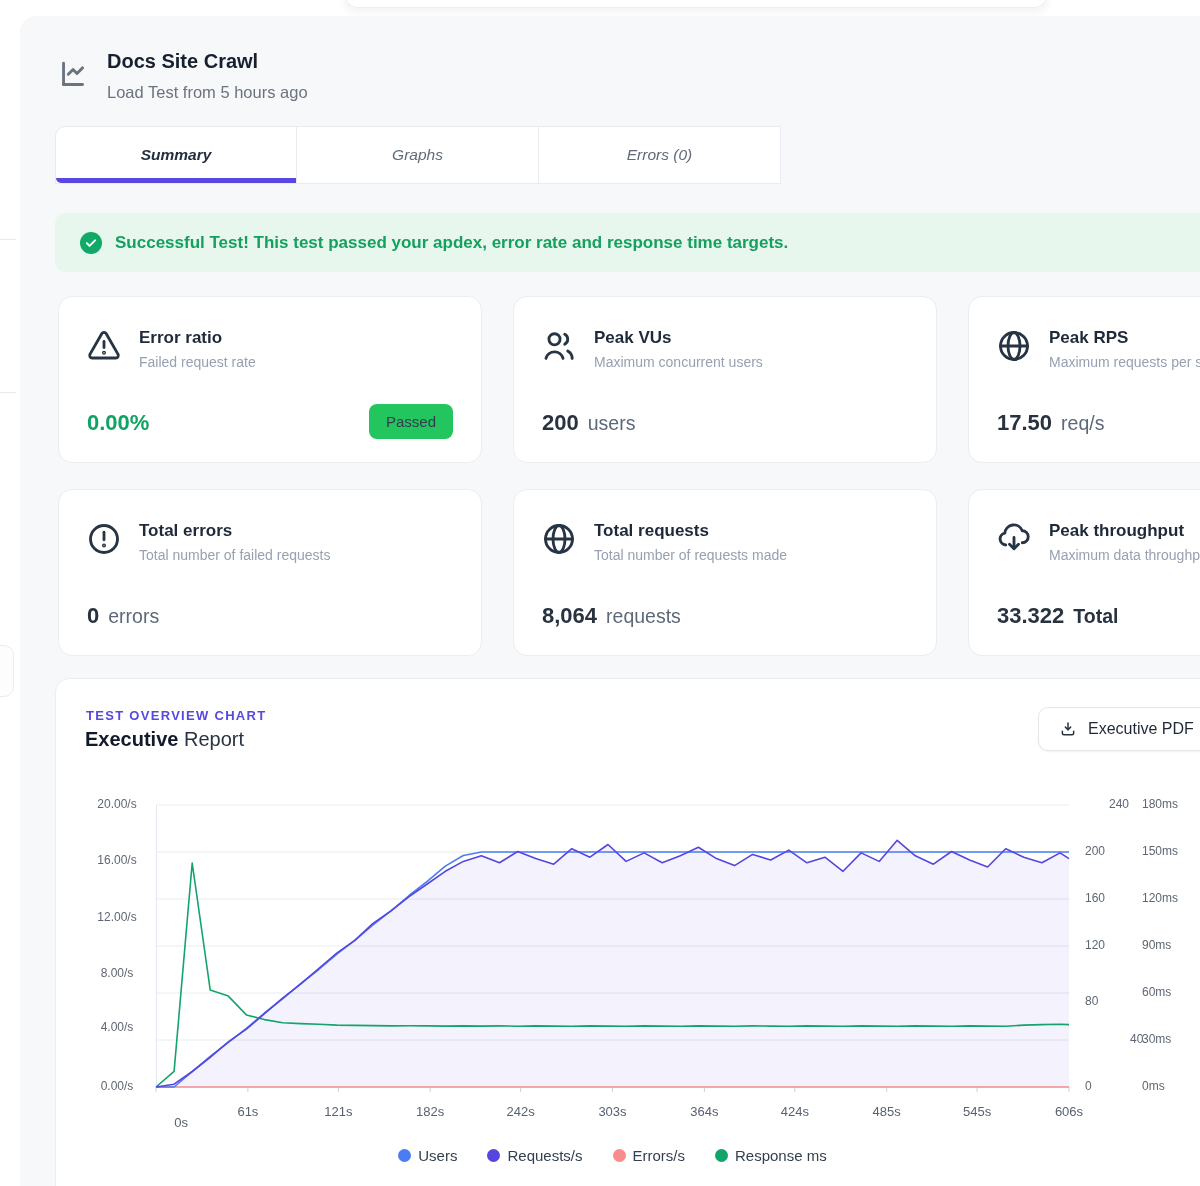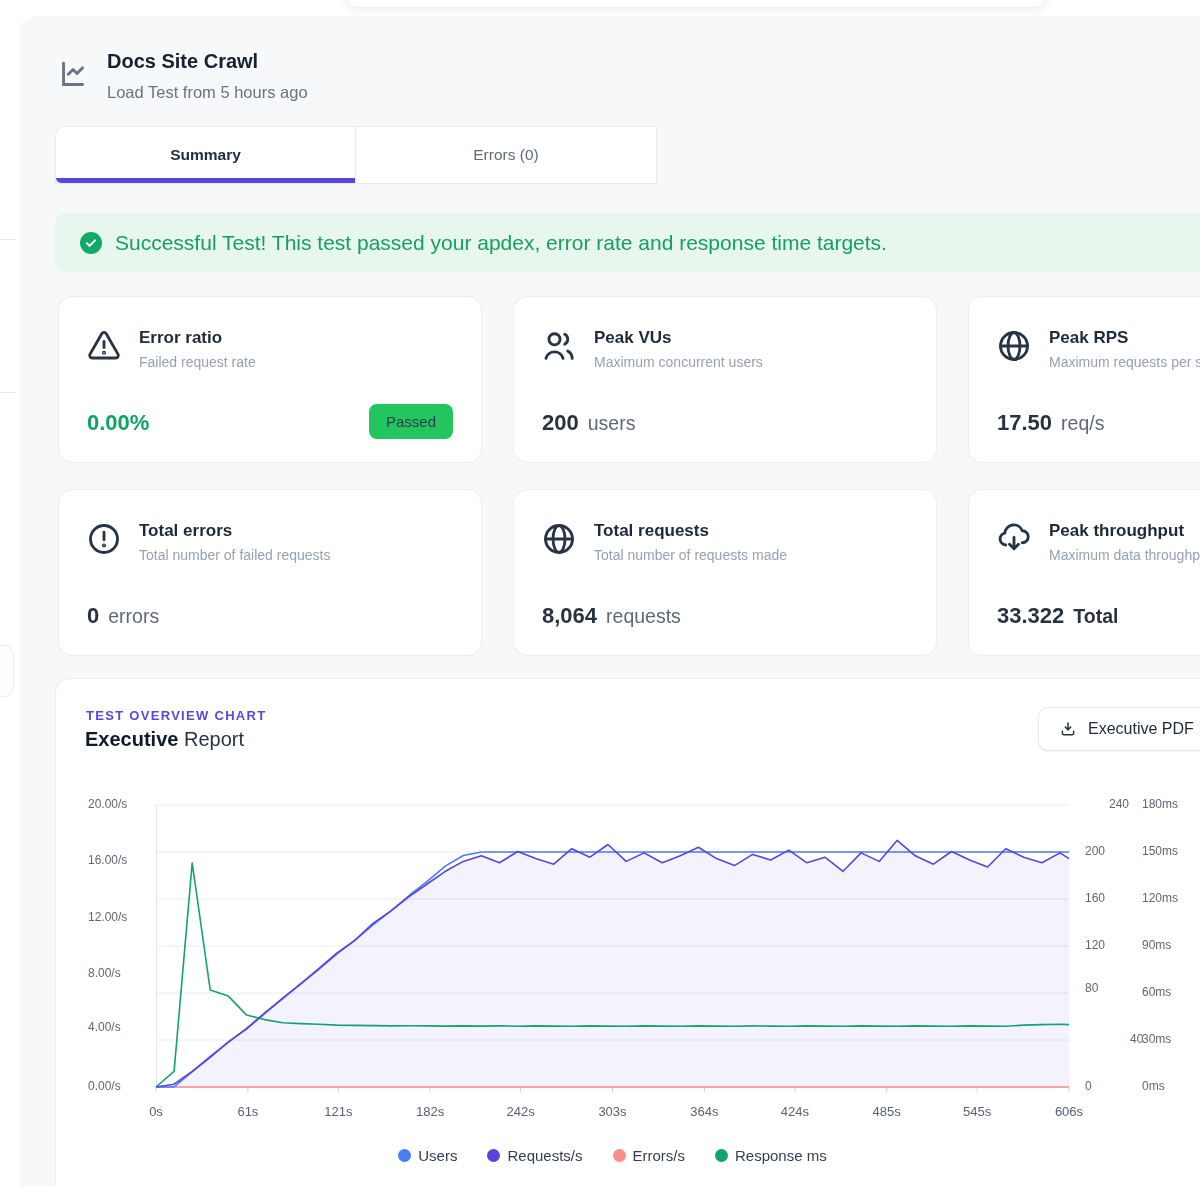--- a/index.html
+++ b/index.html
@@ -21,35 +21,35 @@
     background:#f7f8fa; border-radius:16px; }
 
   
   .hdr-icon { position:absolute; left:58px; top:56px; width:38px; height:38px; }
   .page-title { position:absolute; left:107px; top:50px; font-size:20px; font-weight:700; color:#16202e; }
   .page-subtitle { position:absolute; left:107px; top:83px; font-size:16.5px; color:#6b7280; }
 
   
   .tabs { position:absolute; left:55px; top:126px; width:1290px; height:58px; display:flex;
     border-radius:10px 10px 0 0; }
-  .tab { position:relative; width:301px; height:58px; background:#ffffff;
+  .tab { position:relative; width:242px; height:58px; background:#ffffff;
     border:1px solid #e8ebef; border-left:none; display:flex; align-items:center; justify-content:center;
-    font-size:15.5px; color:#5f6b7a; cursor:pointer; }
+    font-size:15.5px; color:#5f6b7a; cursor:pointer;font-style:italic; }
   .tab:first-child { border-left:1px solid #e8ebef; border-radius:10px 0 0 0; }
   .tab.active { color:#222f3f; font-weight:700; }
   .tab.active .tab-underline { position:absolute; left:0; right:0; bottom:0; height:5px;
     background:#5848e0; border-radius:0 0 0 6px; }
 
   
   .banner { position:absolute; left:55px; top:213px; width:1345px; height:59px;
     background:#e7f7ee; border-radius:10px; display:flex; align-items:center; gap:13px;
     padding-left:25px; }
   .banner-icon { width:22px; height:22px; border-radius:50%; background:#10a968; flex:0 0 auto;
     display:flex; align-items:center; justify-content:center; }
-  .banner-text { font-size:21px; font-weight:400; color:#16a05f; }
+  .banner-text { font-size:17px; font-weight:700; color:#16a05f; }
 
   
   .card { position:absolute; width:424px; height:167px; background:#fff;
     border:1px solid #eaedf1; border-radius:14px; }
   .card .c-icon { position:absolute; left:27px; top:31px; width:36px; height:36px; color:#273444; }
   .card .c-title { position:absolute; left:80px; top:31px; font-size:17px; font-weight:700; color:#1e2939; }
   .card .c-sub { position:absolute; left:80px; top:57px; font-size:14px; color:#97a1b1; }
   .card .c-value-row { position:absolute; left:28px; bottom:26px; display:flex; align-items:baseline; gap:9px; }
   .card .c-value { font-size:22px; font-weight:700; color:#29323f; }
   .card .c-value.green { color:#0fa463; }
@@ -67,21 +67,21 @@
   .chart-title b { color:#111a2b; }
   .pdf-btn { position:absolute; left:982px; top:28px; height:44px; width:200px;
     background:#fff; border:1px solid #e3e7ec; border-radius:10px;
     box-shadow:0 1px 2px rgba(16,24,40,.05); display:flex; align-items:center; gap:11px;
     padding-left:20px; font-size:16px; font-weight:500; color:#1f2937; cursor:pointer; }
 
   
   .chart-area { position:absolute; left:100px; top:126px; width:913px; height:282px; }
   .chart-area svg { position:absolute; left:0; top:0; overflow:visible; }
   .ax-label { position:absolute; font-size:12px; color:#5d6673; white-space:nowrap; }
-  .ax-left { width:58px; text-align:left; }
+  .ax-left { width:58px; text-align:center; }
   .x-label { position:absolute; width:64px; text-align:center; font-size:13px; color:#58616f; }
   .legend { position:absolute; left:0; top:342px; width:913px; display:flex;
     justify-content:center; gap:30px; }
   .legend-item { display:flex; align-items:center; gap:7px; font-size:15px; color:#333f4e; cursor:pointer; }
   .legend-dot { width:13px; height:13px; border-radius:50%; }
 </style>
 </head>
 <body>
 
 <div class="float-bar"></div>
@@ -99,20 +99,23 @@
     <path d="M6.5 11.5l3-3 2.5 2.5 3.5-3.5"></path>
   </svg>
 </div>
 <div class="page-title">Docs Site Crawl</div>
 <div class="page-subtitle">Load Test from 5 hours ago</div>
 
 <div class="tabs">
   <div class="tab active">
     <span>Summary</span>
     <div class="tab-underline"></div>
+  </div>
+  <div class="tab">
+    <span>Graphs</span>
   </div>
   <div class="tab">
     <span>Errors (0)</span>
   </div>
 </div>
 
 <div class="banner">
   <div class="banner-icon">
     <svg viewBox="0 0 24 24" width="14" height="14" fill="none" stroke="#ffffff" stroke-width="3.4" stroke-linecap="round" stroke-linejoin="round">
         <path d="M5 12.5l4.5 4.5L19 7.5"></path>
@@ -262,31 +265,31 @@
       <div class="ax-label ax-left" style="left: -68px; top: -8px;">20.00/s</div>
       <div class="ax-label ax-left" style="left: -68px; top: 48.4px;">16.00/s</div>
       <div class="ax-label ax-left" style="left: -68px; top: 104.8px;">12.00/s</div>
       <div class="ax-label ax-left" style="left: -68px; top: 161.2px;">8.00/s</div>
       <div class="ax-label ax-left" style="left: -68px; top: 215px;">4.00/s</div>
       <div class="ax-label ax-left" style="left: -68px; top: 274px;">0.00/s</div>
       <div class="ax-label " style="left: 929px; top: -8px; margin-left: 24px;">240</div>
       <div class="ax-label " style="left: 929px; top: 39px;">200</div>
       <div class="ax-label " style="left: 929px; top: 86px;">160</div>
       <div class="ax-label " style="left: 929px; top: 133px;">120</div>
-      <div class="ax-label " style="left: 929px; top: 176px;">80</div>
+      <div class="ax-label " style="left: 929px; top: 189px;">80</div>
       <div class="ax-label " style="left: 974px; top: 227px;">40</div>
       <div class="ax-label " style="left: 929px; top: 274px;">0</div>
       <div class="ax-label " style="left: 986px; top: -8px;">180ms</div>
       <div class="ax-label " style="left: 986px; top: 39px;">150ms</div>
       <div class="ax-label " style="left: 986px; top: 86px;">120ms</div>
       <div class="ax-label " style="left: 986px; top: 133px;">90ms</div>
       <div class="ax-label " style="left: 986px; top: 180px;">60ms</div>
       <div class="ax-label " style="left: 986px; top: 227px;">30ms</div>
       <div class="ax-label " style="left: 986px; top: 274px;">0ms</div>
-      <div class="x-label" style="left: -32px; top: 299px;">0s</div>
+      <div class="x-label" style="left: -32px; top: 310px; text-align: right;">0s</div>
       <div class="x-label" style="left: 59.9026px; top: 299px;">61s</div>
       <div class="x-label" style="left: 150.299px; top: 299px;">121s</div>
       <div class="x-label" style="left: 242.201px; top: 299px;">182s</div>
       <div class="x-label" style="left: 332.597px; top: 299px;">242s</div>
       <div class="x-label" style="left: 424.5px; top: 299px;">303s</div>
       <div class="x-label" style="left: 516.403px; top: 299px;">364s</div>
       <div class="x-label" style="left: 606.799px; top: 299px;">424s</div>
       <div class="x-label" style="left: 698.701px; top: 299px;">485s</div>
       <div class="x-label" style="left: 789.097px; top: 299px;">545s</div>
       <div class="x-label" style="left: 881px; top: 299px;">606s</div>

